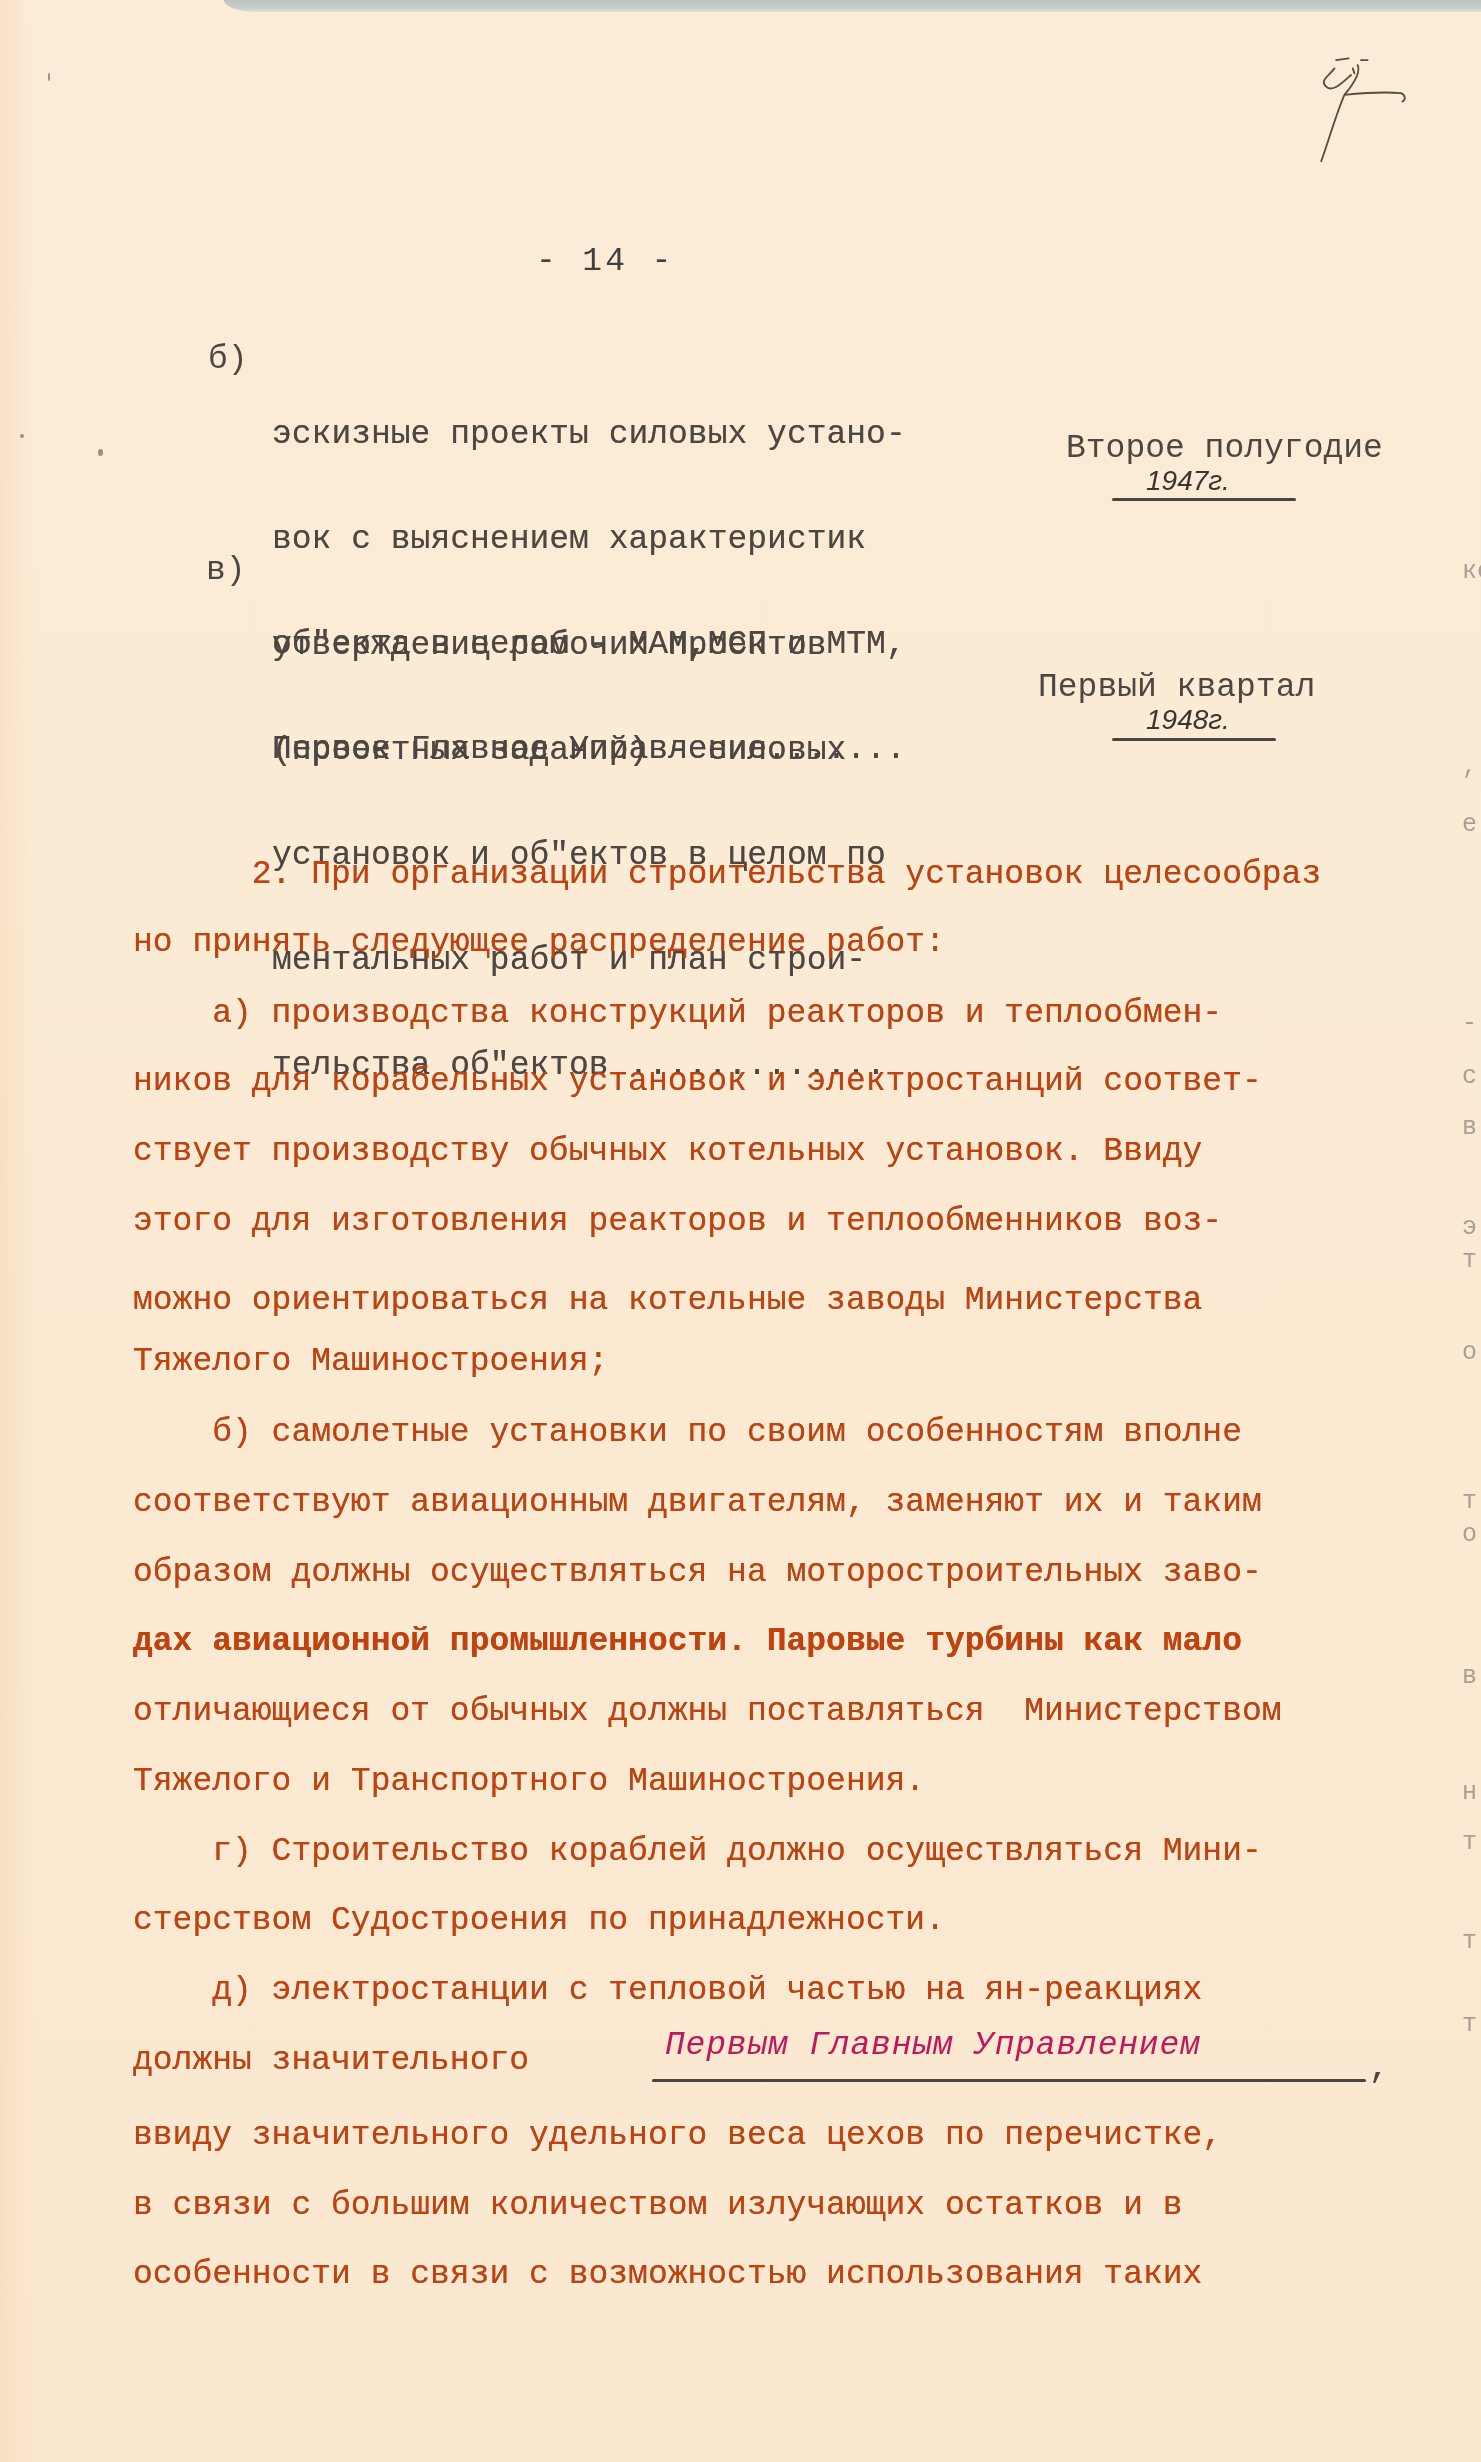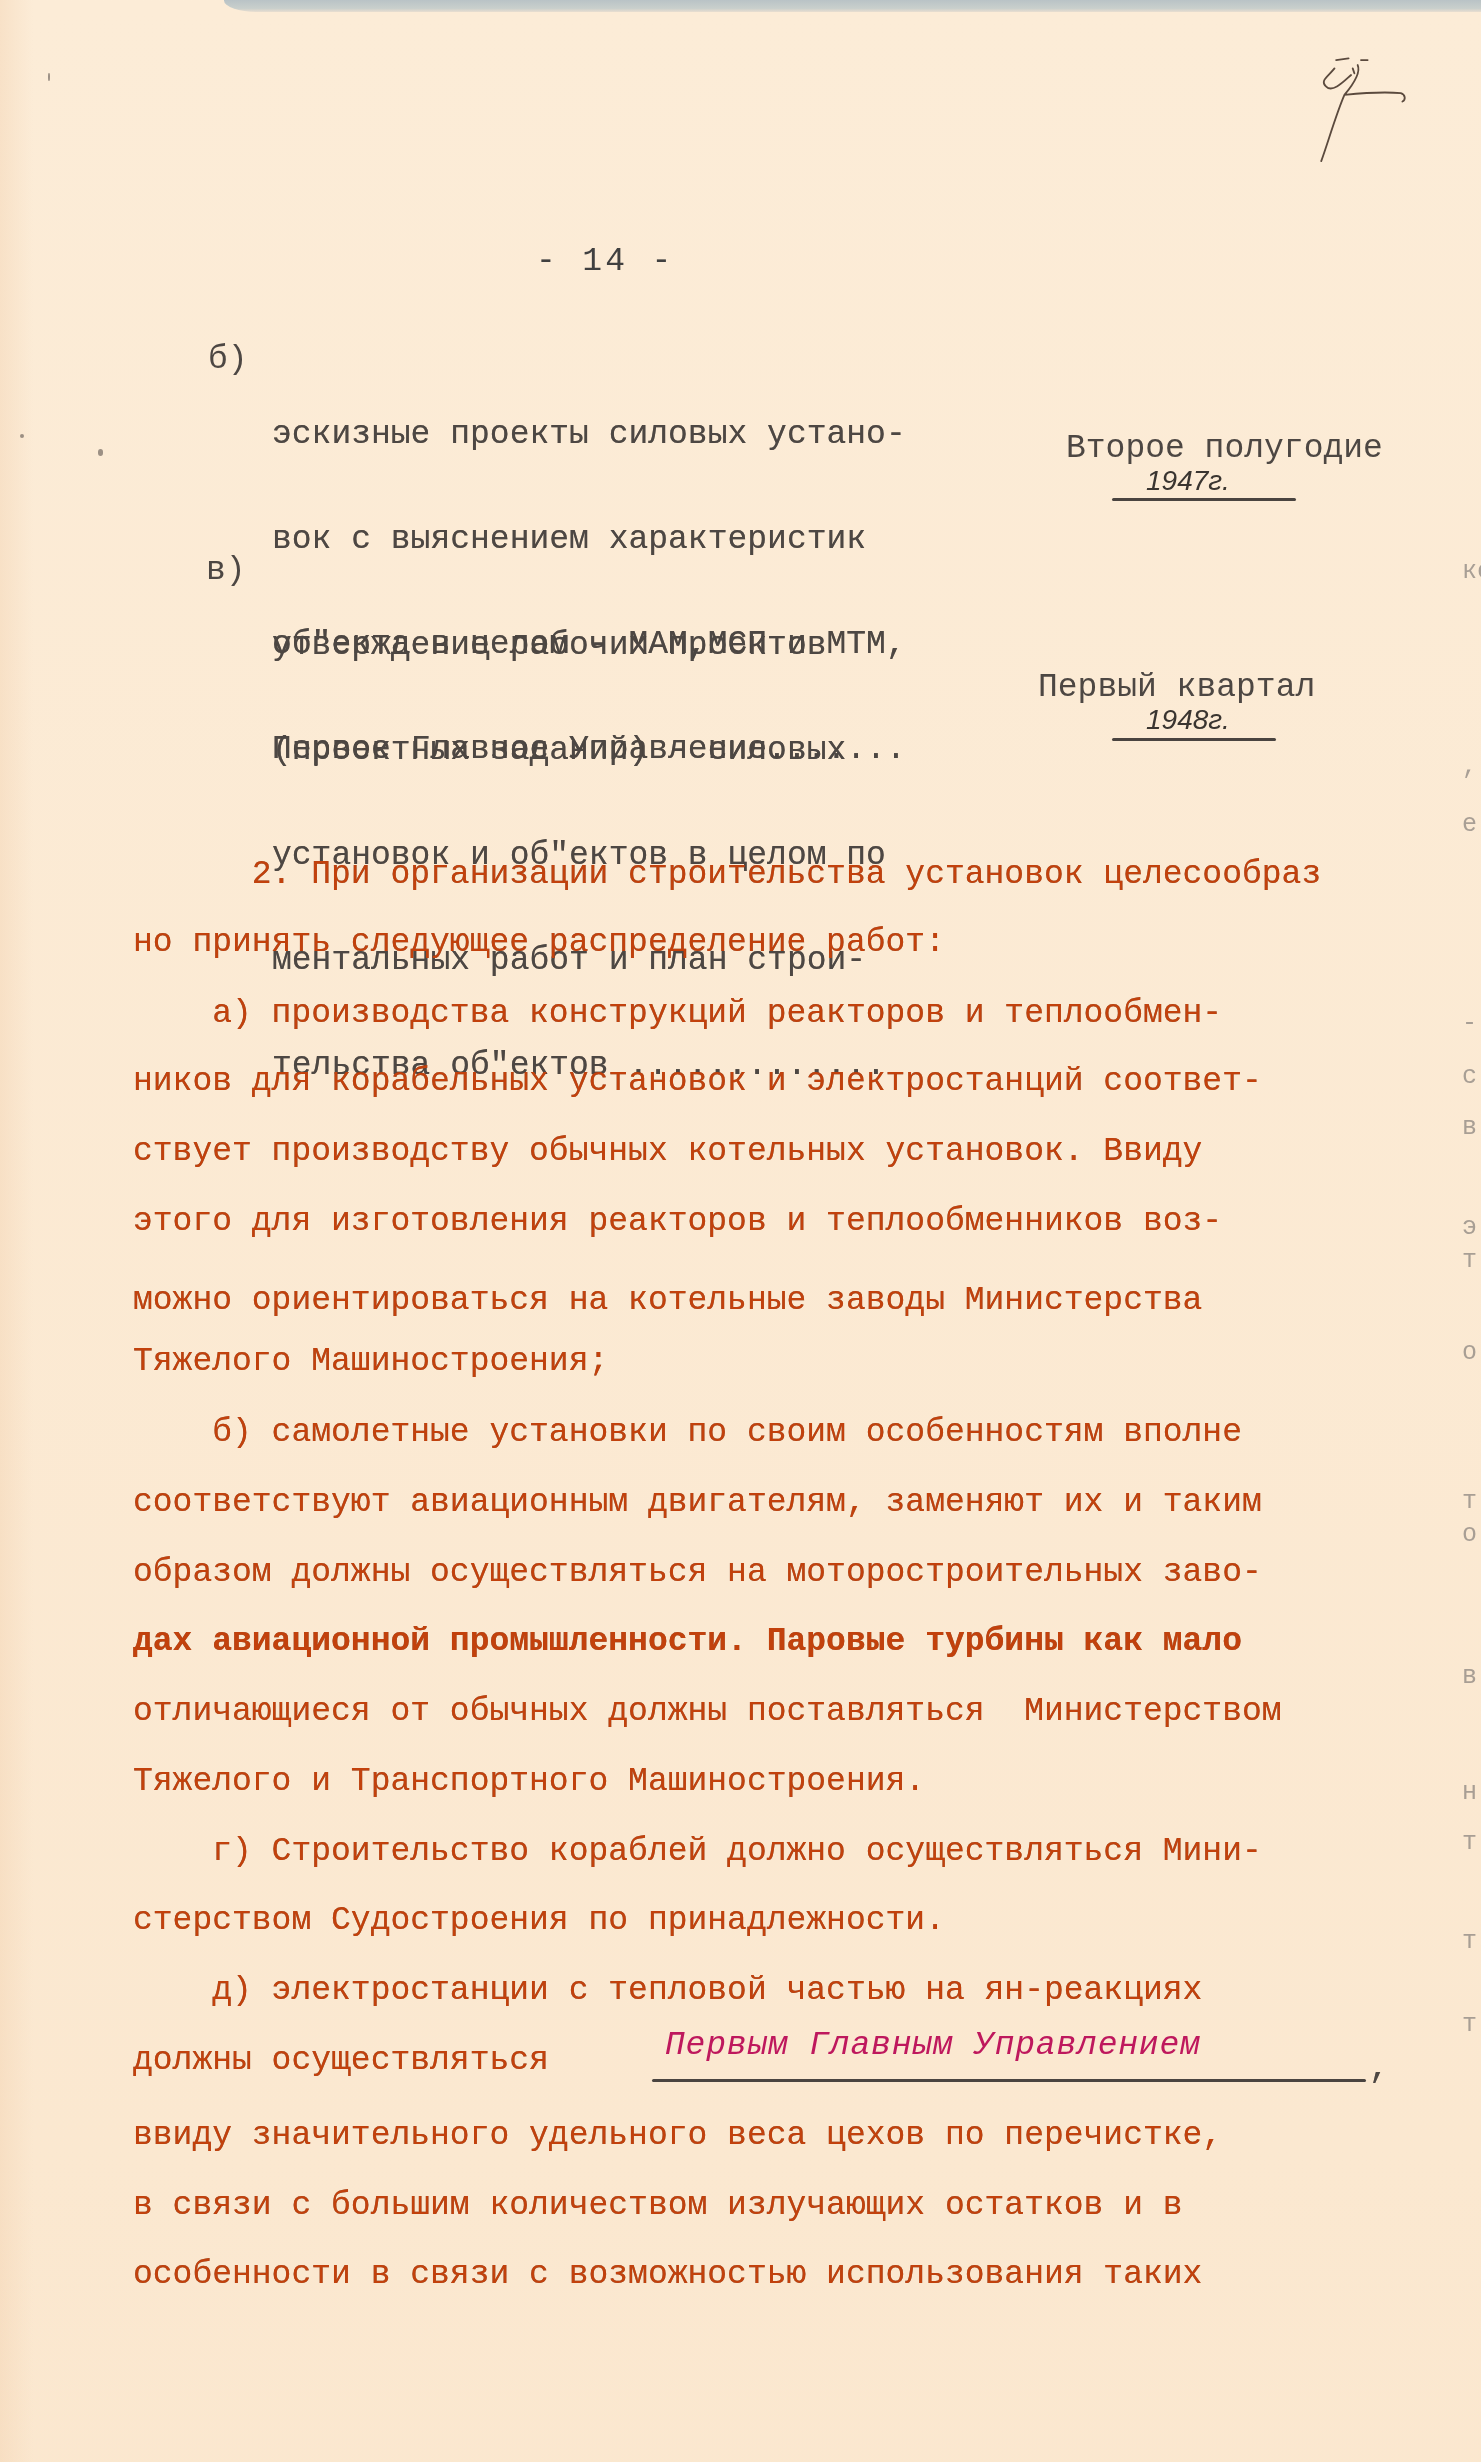--- a/index.html
+++ b/index.html
@@ -155,21 +155,21 @@
 <div class="body-line" style="top:1343px;">Тяжелого Машиностроения;</div>
 <div class="body-line" style="top:1414px;">    б) самолетные установки по своим особенностям вполне</div>
 <div class="body-line" style="top:1484px;">соответствуют авиационным двигателям, заменяют их и таким</div>
 <div class="body-line" style="top:1554px;">образом должны осуществляться на моторостроительных заво-</div>
 <div class="body-line" style="top:1623px;font-weight:bold;">дах авиационной промышленности. Паровые турбины как мало</div>
 <div class="body-line" style="top:1693px;">отличающиеся от обычных должны поставляться  Министерством</div>
 <div class="body-line" style="top:1763px;">Тяжелого и Транспортного Машиностроения.</div>
 <div class="body-line" style="top:1833px;">    г) Строительство кораблей должно осуществляться Мини-</div>
 <div class="body-line" style="top:1902px;">стерством Судостроения по принадлежности.</div>
 <div class="body-line" style="top:1972px;">    д) электростанции с тепловой частью на ян-реакциях</div>
-<div class="body-line" style="top:2042px;">должны осуществляться</div>
+<div class="body-line" style="top:2042px;">должны значительного</div>
 <div class="handwritten-fill" style="left:665px; top:2027px;">Первым Главным Управлением</div>
 <div class="underline-rule" style="left:652px; top:2079px; width:714px; height:2.5px;"></div>
 <div class="tw" style="left:1369px; top:2050px;">,</div>
 <div class="body-line" style="top:2117px;">ввиду значительного удельного веса цехов по перечистке,</div>
 <div class="body-line" style="top:2187px;">в связи с большим количеством излучающих остатков и в</div>
 <div class="body-line" style="top:2256px;">особенности в связи с возможностью использования таких</div>
 
 <div class="bleed" style="top:557px;">ке</div>
 <div class="bleed" style="top:752px;">,</div>
 <div class="bleed" style="top:810px;">е</div>

